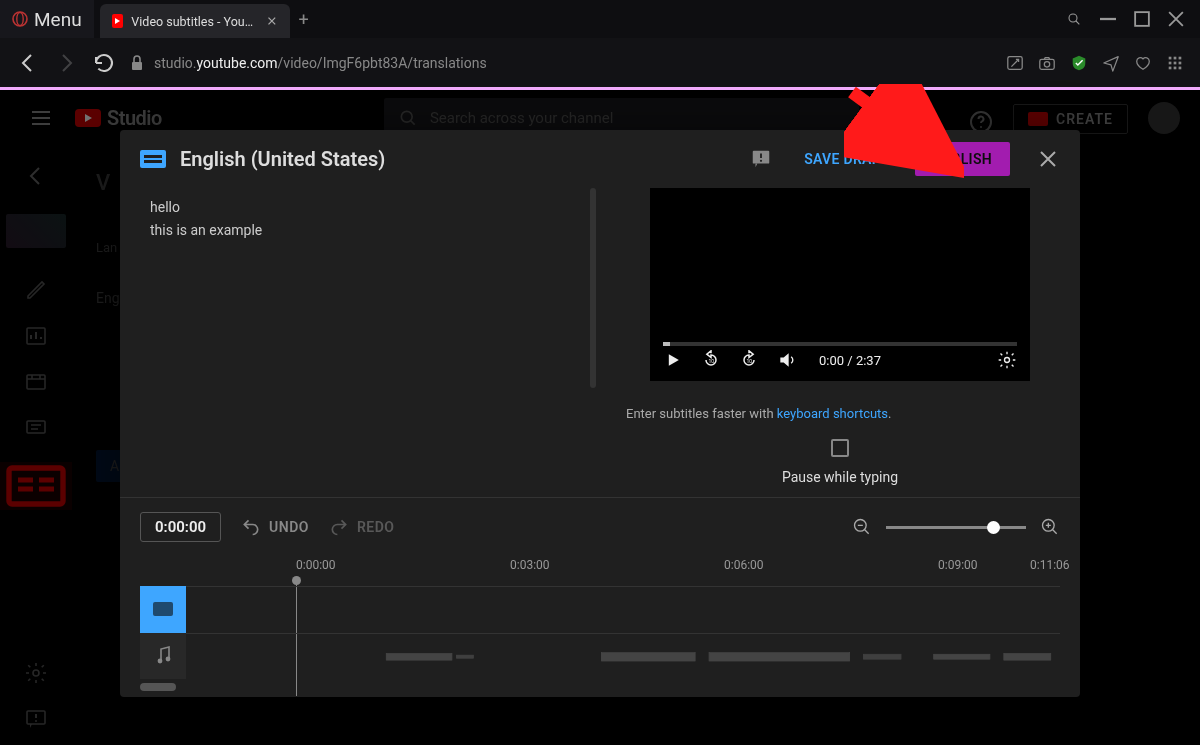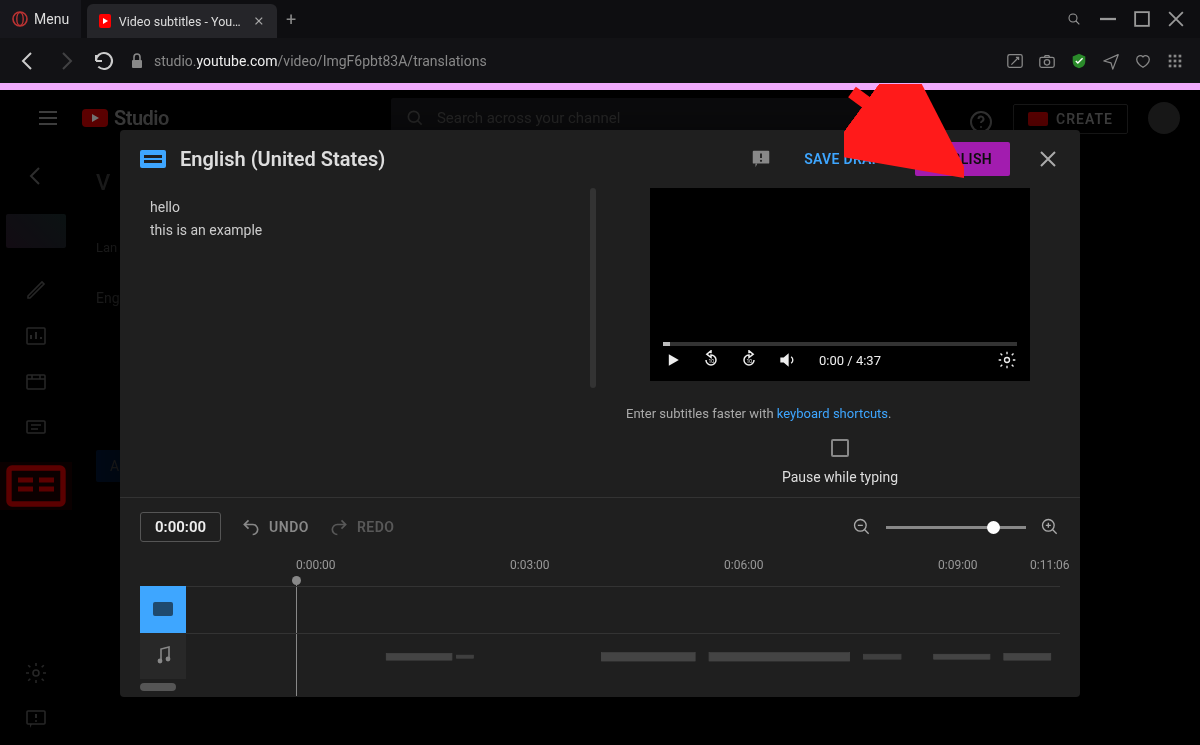--- a/index.html
+++ b/index.html
@@ -1,44 +1,44 @@
 <!DOCTYPE html>
 <html><head>
 <meta charset="utf-8">
 <style>
 * { box-sizing: border-box; margin: 0; padding: 0; font-family: Roboto, Arial, sans-serif; }
 html, body { width: 1200px; height: 745px; background: #000; color: #aaa; overflow: hidden; position: relative; }
 
 
 .os-titlebar { height: 38px; background: #0e0e11; display: flex; align-items: stretch; }
-.opera-menu { display: flex; align-items: center; gap: 6px; padding: 0 12px; background: #17171c; font-size: 14px; color: #ddd; }
+.opera-menu { display: flex; align-items: center; gap: 6px; padding: 0 12px; background: #17171c; font-size: 19px; color: #ddd; }
 .opera-menu svg { width: 16px; height: 16px; }
 .browser-tab { display: flex; align-items: center; gap: 8px; padding: 0 12px; background: #252529; border-radius: 6px 6px 0 0; margin: 4px 0 0 6px; height: 34px; font-size: 12.5px; color: #ddd; max-width: 190px; position: relative; }
 .browser-tab .fav { width: 14px; height: 14px; background: #f00; border-radius: 2px; display:flex; align-items:center; justify-content:center; }
 .browser-tab .fav::after { content:""; border-left: 5px solid #fff; border-top:3px solid transparent; border-bottom:3px solid transparent; margin-left:1px;}
 .tab-close { width: 14px; height: 14px; color: #aaa; cursor:pointer;}
 .new-tab { width: 28px; display: flex; align-items: center; justify-content: center; color: #888; font-size: 18px; cursor:pointer;}
 .os-titlebar .spacer { flex: 1; }
 .os-titlebar .controls { display: flex; align-items: center; gap: 18px; padding: 0 16px; color: #999; }
 .os-titlebar .controls svg { width: 16px; height: 16px; }
 .os-titlebar .search-ic { width: 20px; height: 20px; }
 
 
-.urlbar { height: 52px; background: #121215; display:flex; align-items:center; padding: 0 16px; gap: 14px; border-bottom: 7px solid #f0abfc;}
+.urlbar { height: 52px; background: #121215; display:flex; align-items:center; padding: 0 16px; gap: 14px; border-bottom: 3px solid #f0abfc;}
 .nav-ic { width: 24px; height:24px; display:flex;align-items:center;justify-content:center;color:#888;}
 .nav-ic.disabled { opacity: .4; }
 .url { flex:1; display:flex; align-items:center; gap:10px; font-size: 14px; color: #bbb; }
 .url .lock { color:#888; }
 .url .domain { color:#eee; }
 .url .path { color: #888; }
 .url-actions { display:flex; gap:14px; color:#888; align-items:center; }
 .url-actions svg { width: 18px; height: 18px; }
 
 
-.yt-header { position: absolute; left:16px; right:0; top: 90px; height: 56px; display:flex; align-items:center; padding: 0 20px; gap: 22px; color:#777;}
+.yt-header { position: absolute; left:9px; right:0; top: 90px; height: 56px; display:flex; align-items:center; padding: 0 20px; gap: 22px; color:#777;}
 .yt-header .ham { width:24px; height:24px; }
 .yt-logo { display:flex; align-items:center; gap:6px; color:#888; font-weight:600; font-size:20px; letter-spacing: -0.5px; }
 .yt-logo .yt-play { width:26px; height:18px; background:#cc0000; border-radius:4px; display:flex; align-items:center; justify-content:center;}
 .yt-logo .yt-play::after{content:"";border-left:7px solid #fff; border-top:4px solid transparent; border-bottom:4px solid transparent;}
 .yt-search { margin-left: 200px; flex: 0 0 475px; background:#1a1a1d; height:40px; border-radius:2px; display:flex; align-items:center; padding:0 14px; gap:12px; color:#555; font-size:15px;}
 .yt-right { margin-left:auto; display:flex; gap:20px; align-items:flex-end; }
 .create-btn { border:1px solid #333; padding:6px 14px; border-radius:2px; display:flex; gap:8px; align-items:center; color:#888; font-size:14px; font-weight:600; letter-spacing:1px;}
 .create-btn .create-ic { width:20px; height:14px; background:#cc0000; border-radius:2px; display:flex; align-items:center; justify-content:center;}
 .avatar { width:32px; height:32px; border-radius:50%; background:#333;}
 
@@ -353,21 +353,21 @@
               <text x="9" y="15" font-size="6" fill="#eee">10</text>
             </svg>
           <svg viewBox="0 0 24 24">
               <path d="M12 4V1l5 4-5 4V6a6 6 0 1 0 6 6" fill="none" stroke="#eee" stroke-width="1.8"></path>
               <text x="9" y="15" font-size="6" fill="#eee">10</text>
             </svg>
           <svg viewBox="0 0 24 24">
               <path d="M4 9v6h4l6 5V4L8 9z" fill="#eee"></path>
               <path d="M17 8a5 5 0 0 1 0 8" fill="none" stroke="#eee" stroke-width="1.6"></path>
             </svg>
-          <span class="player-time"><span>0:00</span><span> / </span><span>4:37</span></span>
+          <span class="player-time"><span>0:00</span><span> / </span><span>2:37</span></span>
           <svg class="gear" viewBox="0 0 24 24">
               <circle cx="12" cy="12" r="3" fill="none" stroke="#eee" stroke-width="1.6"></circle>
               <path d="M12 2v3M12 19v3M4.2 4.2l2.1 2.1M17.7 17.7l2.1 2.1M2 12h3M19 12h3M4.2 19.8l2.1-2.1M17.7 6.3l2.1-2.1" stroke="#eee" stroke-width="1.6"></path>
             </svg>
         </div>
       </div>
       <div class="tip">
         <span>Enter subtitles faster with </span><a>keyboard shortcuts</a><span>.</span>
       </div>
       <div class="pause-chk">

